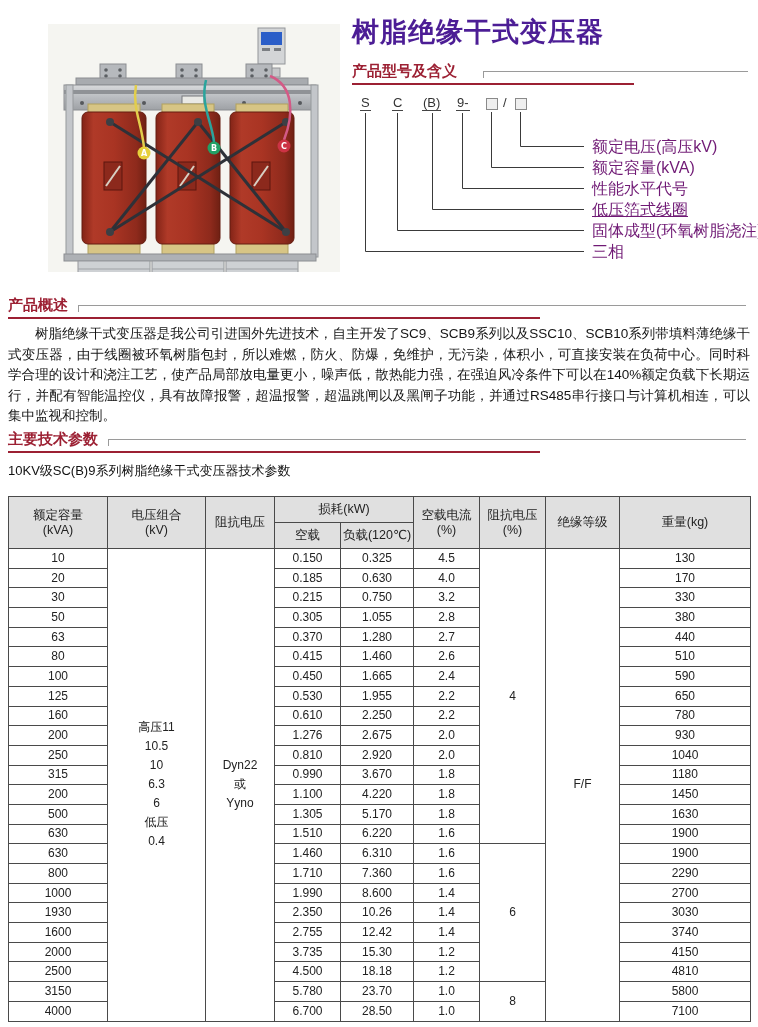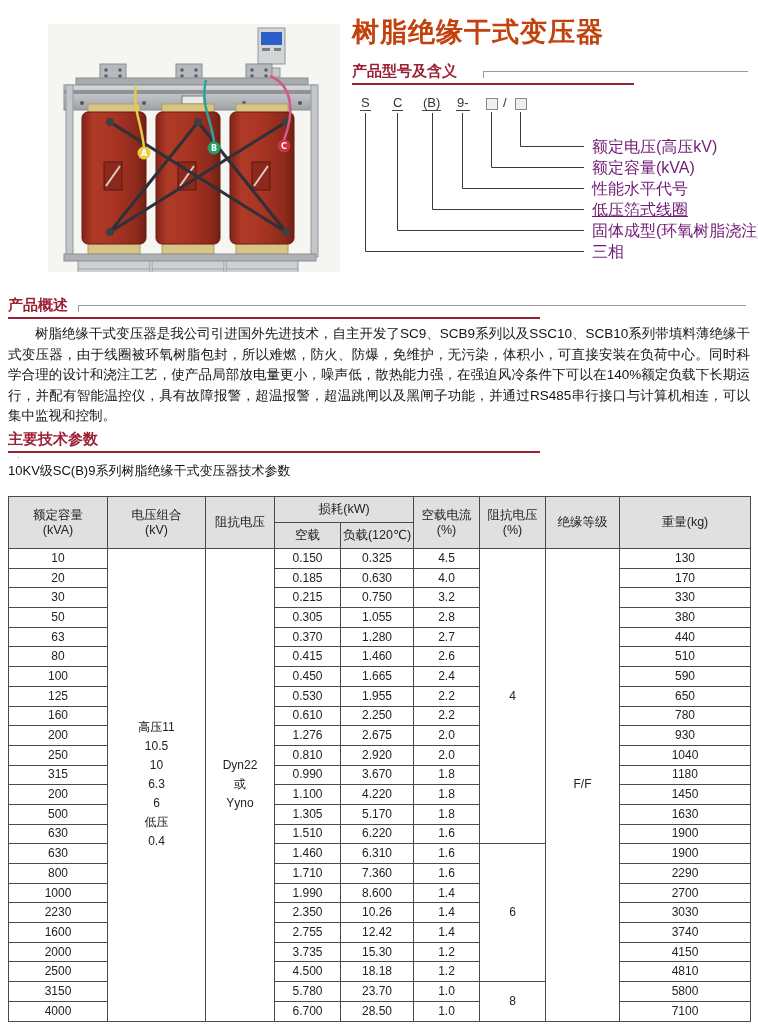--- a/index.html
+++ b/index.html
@@ -5,21 +5,21 @@
   html,body{margin:0;padding:0;}
   body{
     width:758px;height:1027px;background:#ffffff;position:relative;
     font-family:"Liberation Sans","DejaVu Sans",sans-serif;color:#1c1c1c;
     overflow:hidden;
   }
   .abs{position:absolute;}
 
   
   .page-title{
-    left:352px;top:14px;font-size:27px;font-weight:bold;color:#c2410c;
+    left:352px;top:14px;font-size:27px;font-weight:bold;color:#4c1d95;
     letter-spacing:1px;
   }
   .sec-head{display:flex;align-items:flex-start;}
   .sec-title{font-size:15px;font-weight:bold;color:#9c2033;white-space:nowrap;line-height:18px;}
   .sec-tail{flex:1;height:6px;border-top:1px solid #9a9a9a;border-left:1px solid #9a9a9a;margin:9px 4px 0 10px;}
   .sec-underline{position:absolute;left:0;top:21px;height:2px;background:#9c2033;}
 
   
   .model-area{left:352px;top:96px;width:406px;height:172px;}
   .model-sym{position:absolute;top:0;font-size:13px;color:#333;border-bottom:1px solid #444;padding:0 1px 1px 1px;line-height:13px;}
@@ -226,21 +226,21 @@
   <div class="model-label" style="top:148px;">三相</div>
 </div>
 
 <div class="abs sec-head" style="left:8px;top:296px;width:742px;">
   <span class="sec-title">产品概述</span>
   <div class="sec-tail"></div>
   <div class="sec-underline" style="width:532px;"></div>
 </div>
 <div class="abs overview-text">树脂绝缘干式变压器是我公司引进国外先进技术，自主开发了SC9、SCB9系列以及SSC10、SCB10系列带填料薄绝缘干式变压器，由于线圈被环氧树脂包封，所以难燃，防火、防爆，免维护，无污染，体积小，可直接安装在负荷中心。同时科学合理的设计和浇注工艺，使产品局部放电量更小，噪声低，散热能力强，在强迫风冷条件下可以在140%额定负载下长期运行，并配有智能温控仪，具有故障报警，超温报警，超温跳闸以及黑闸子功能，并通过RS485串行接口与计算机相连，可以集中监视和控制。</div>
 
-<div class="abs sec-head" style="left:8px;top:430px;width:742px;flex-direction:column;">
+<div class="abs sec-head" style="left:8px;top:430px;width:742px;">
   <span class="sec-title">主要技术参数</span>
   <div class="sec-tail"></div>
   <div class="sec-underline" style="width:532px;"></div>
 </div>
 
 <div class="abs table-title">10KV级SC(B)9系列树脂绝缘干式变压器技术参数</div>
 
 <div class="abs" style="left:8px;top:484px;margin-top:12px;">
 <table class="spec">
   <colgroup>
@@ -420,21 +420,21 @@
           <td>2290</td>
         </tr>
         <tr>
           <td>1000</td>
           <td>1.990</td>
           <td>8.600</td>
           <td>1.4</td>
           <td>2700</td>
         </tr>
         <tr>
-          <td>2230</td>
+          <td>1930</td>
           <td>2.350</td>
           <td>10.26</td>
           <td>1.4</td>
           <td>3030</td>
         </tr>
         <tr>
           <td>1600</td>
           <td>2.755</td>
           <td>12.42</td>
           <td>1.4</td>

